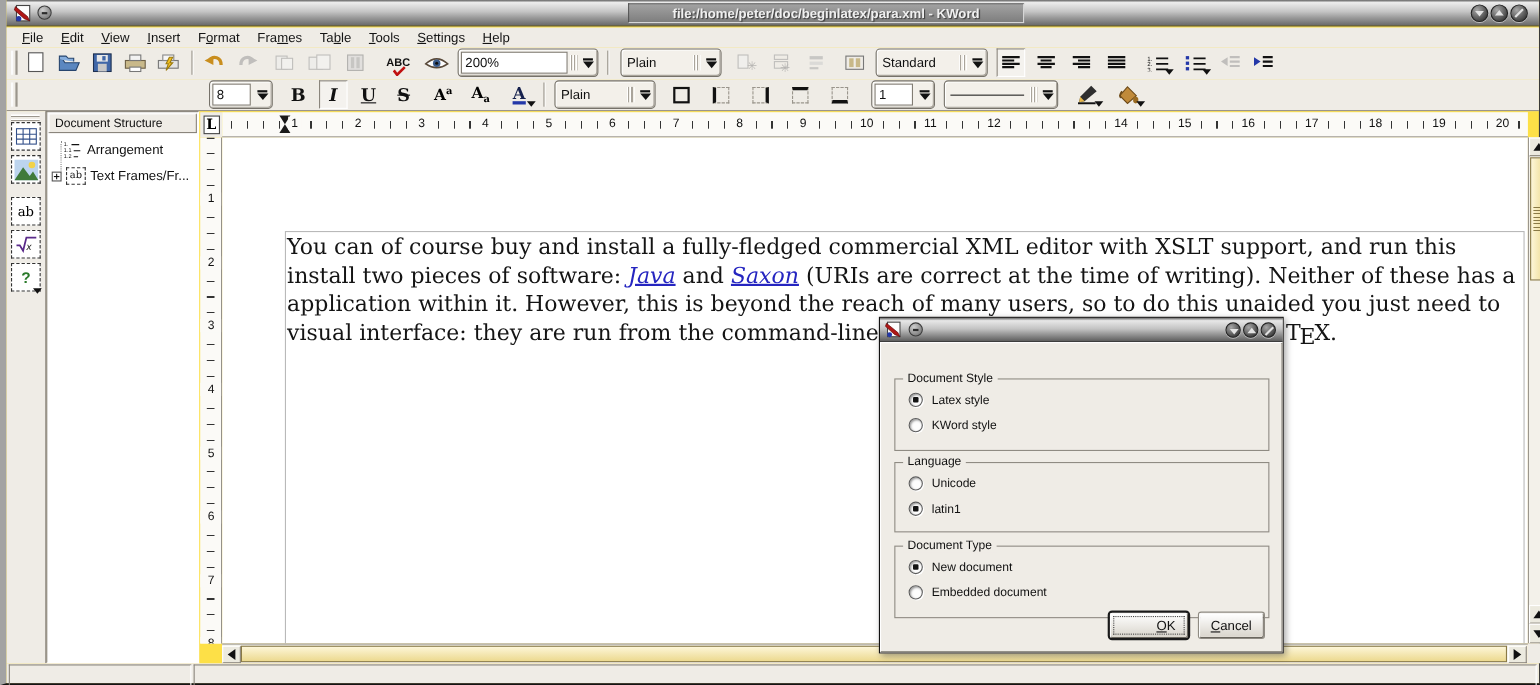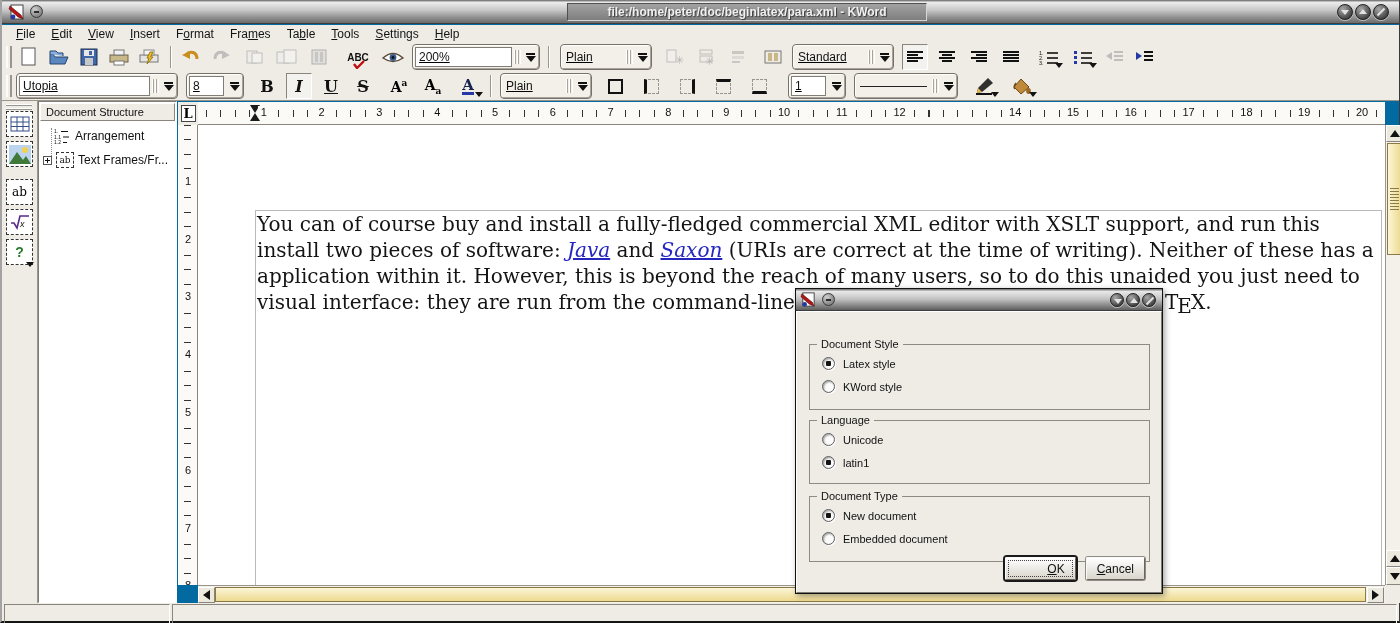--- a/index.html
+++ b/index.html
@@ -1,18 +1,18 @@
 <!DOCTYPE html>
 <html><head>
 <meta charset="utf-8">
 <style>
   * { margin:0; padding:0; box-sizing:border-box; }
   html,body { width:1400px; height:623px; overflow:hidden; background:#555; }
-  #window { position:relative; width:1400px; height:623px; background:#0369a1;
-            font-family:"Liberation Sans", sans-serif; border-left:2px solid #a3a3a3;
+  #window { position:relative; width:1400px; height:623px; background:#fde047;
+            font-family:"Liberation Sans", sans-serif; border-left:6px solid #a3a3a3;
             border-right:1px solid #3a3a3a; border-bottom:2px solid #141414; }
 
   
   .titlebar { position:absolute; left:0; top:0; width:100%; height:24px;
     background:linear-gradient(#5f5f5f 0%, #ececec 10%, #c6c6c6 45%, #9a9a9a 70%, #6a6a6a 100%);
     border-bottom:1px solid #3d3d3d; }
   .title-pill { position:absolute; top:3px; height:18px;
     background:linear-gradient(#a2a2a2,#7e7e7e); border:1px solid;
     border-color:#4f4f4f #d6d6d6 #d6d6d6 #4f4f4f;
     color:#f0f0f0; font-weight:bold; font-size:12px; line-height:16px; text-align:center;
@@ -49,21 +49,21 @@
   .tbtn { position:absolute; top:1px; width:26px; height:26px; display:flex; align-items:center;
     justify-content:center; border:1px solid transparent; }
   .tbtn.pressed { border-color:#8a857c #ffffff #ffffff #8a857c; background:#f4f2ee; }
   .tbtn.disabled { opacity:.55; filter:grayscale(1); }
   .dd-mini { position:absolute; right:0px; bottom:1px; width:0; height:0;
     border-left:4px solid transparent; border-right:4px solid transparent; border-top:5px solid #111; }
 
   
   .combo { position:absolute; top:1px; height:26px; border-radius:4px; background:#f3f0ea;
     border:1px solid #76726a; display:flex; align-items:stretch; overflow:hidden;
-    box-shadow:inset 1px 1px 0 #ffffff, inset -1px -1px 0 #a9a49b;text-decoration:underline; }
+    box-shadow:inset 1px 1px 0 #ffffff, inset -1px -1px 0 #a9a49b; }
   .combo .cfield { flex:1; font-size:12px; color:#111; display:flex; align-items:center;
     padding:0 5px; white-space:nowrap; overflow:hidden; }
   .combo.editable .cfield { background:#fff; border:1px solid #827d74; margin:2px; padding:0 3px; }
   .cgrip { width:7px; margin:5px 1px 5px 0; background:repeating-linear-gradient(90deg,#ffffff 0 1px,#a9a49b 1px 2px,transparent 2px 3px); }
   .carrow { width:17px; display:flex; flex-direction:column; align-items:center; justify-content:center; gap:1px; }
   .carrow .bar { width:9px; height:2px; background:#111; }
   .carrow .tri { width:0; height:0; border-left:5px solid transparent; border-right:5px solid transparent; border-top:6px solid #111; }
   .line-sample { width:70px; height:1px; background:#222; }
 
   
@@ -455,28 +455,20 @@
             <line x1="8" y1="10" x2="17" y2="10"></line>
           </g>
         <polygon points="6,6 0,2 0,10" fill="#2438a8"></polygon>
       </svg>
     </span>
   </div>
 
   <div id="tb2" class="toolbar">
     <span class="grip" style="left:4px;"></span>
 
-    <div class="combo editable" style="left:14px;width:162px;">
-      <span class="cfield">Utopia</span>
-      <span class="cgrip"></span>
-      <span class="carrow">
-          <span class="bar"></span>
-          <span class="tri"></span>
-        </span>
-    </div>
     <div class="combo editable" style="left:184px;width:58px;">
       <span class="cfield">8</span>
       <span class="carrow">
           <span class="bar"></span>
           <span class="tri"></span>
         </span>
     </div>
 
     <span class="tbtn" style="left:252px;">
         <span class="glyph-serif g-bold">B</span>

